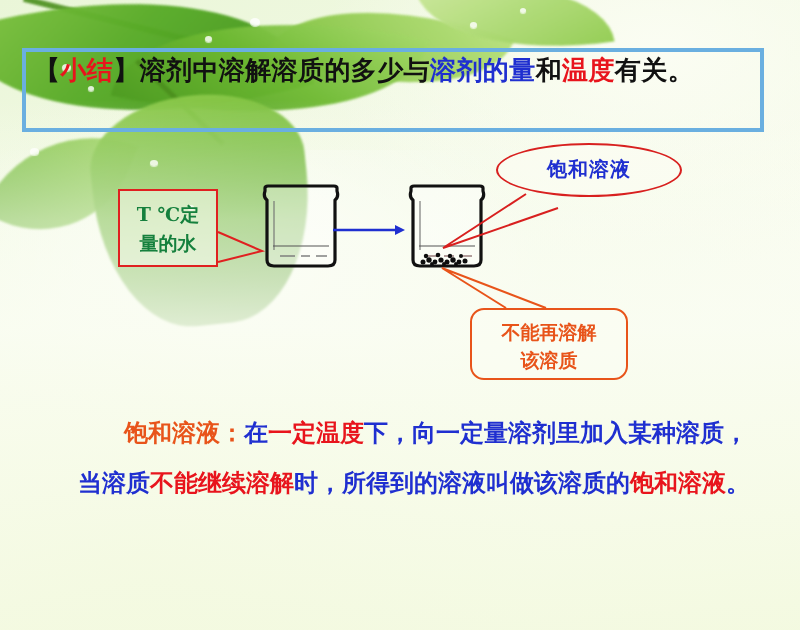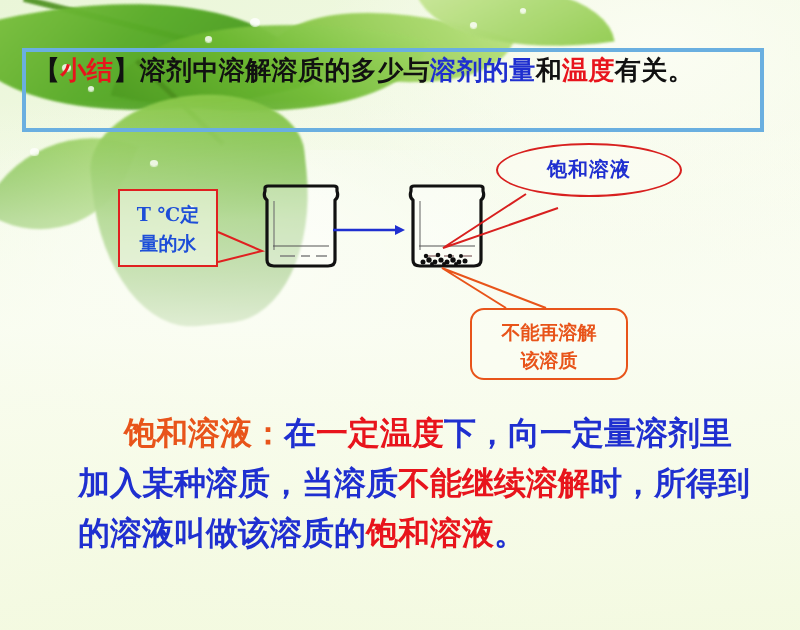--- a/index.html
+++ b/index.html
@@ -159,21 +159,21 @@
     box-sizing: border-box;
   }
   #callout-water .txt {
     position: absolute;
     left: 0; top: 9px; width: 100%;
     text-align: center;
     font-family: "DejaVu Serif", serif;
     font-size: 19px;
     line-height: 29px;
     font-weight: 700;
-    color: #1d4ed8;
+    color: #15803d;
   }
 
   
   #callout-saturated {
     position: absolute;
     left: 496px; top: 143px;
     width: 186px; height: 54px;
   }
   #callout-saturated .bubble {
     position: absolute;
@@ -221,21 +221,21 @@
     left: 0; top: 0; width: 800px; height: 630px;
     pointer-events: none;
   }
 
   
   #definition {
     position: absolute;
     left: 78px; top: 408px;
     width: 680px;
     font-family: "DejaVu Serif", serif;
-    font-size: 32px;
+    font-size: 24px;
     line-height: 50px;
     font-weight: 700;
     color: #1f2fd0;
     text-indent: 46px;
   }
 </style>
 </head>
 <body>
 
 <div id="slide">

